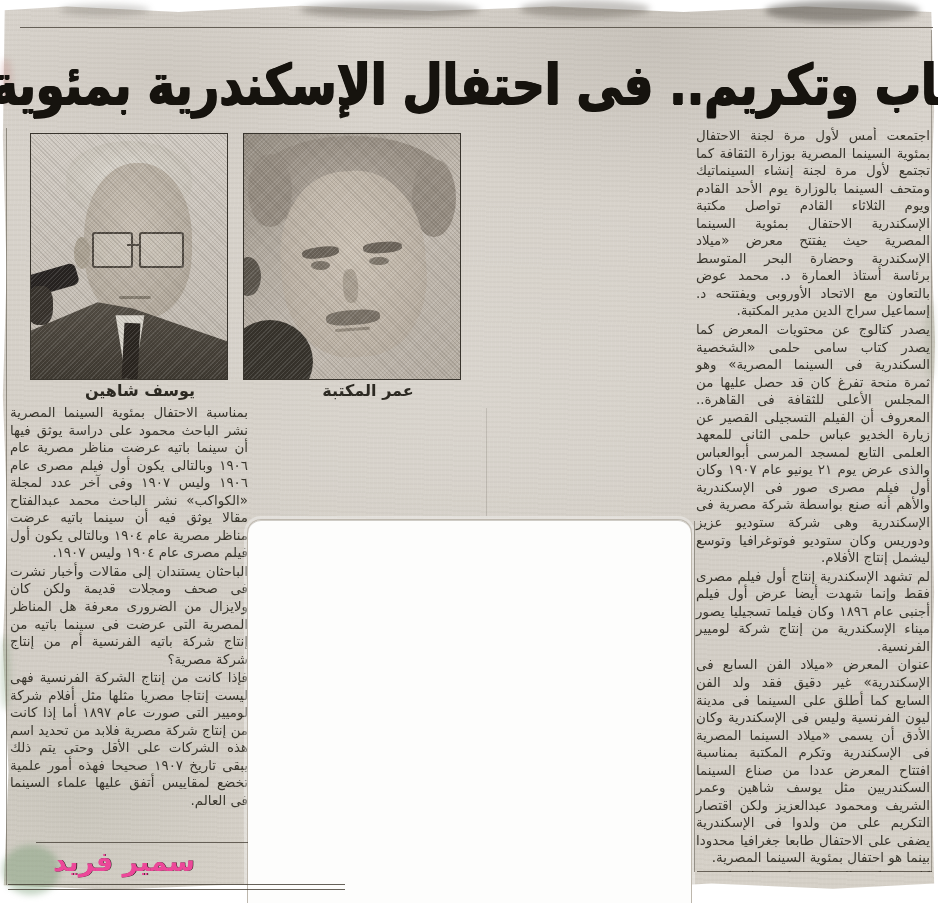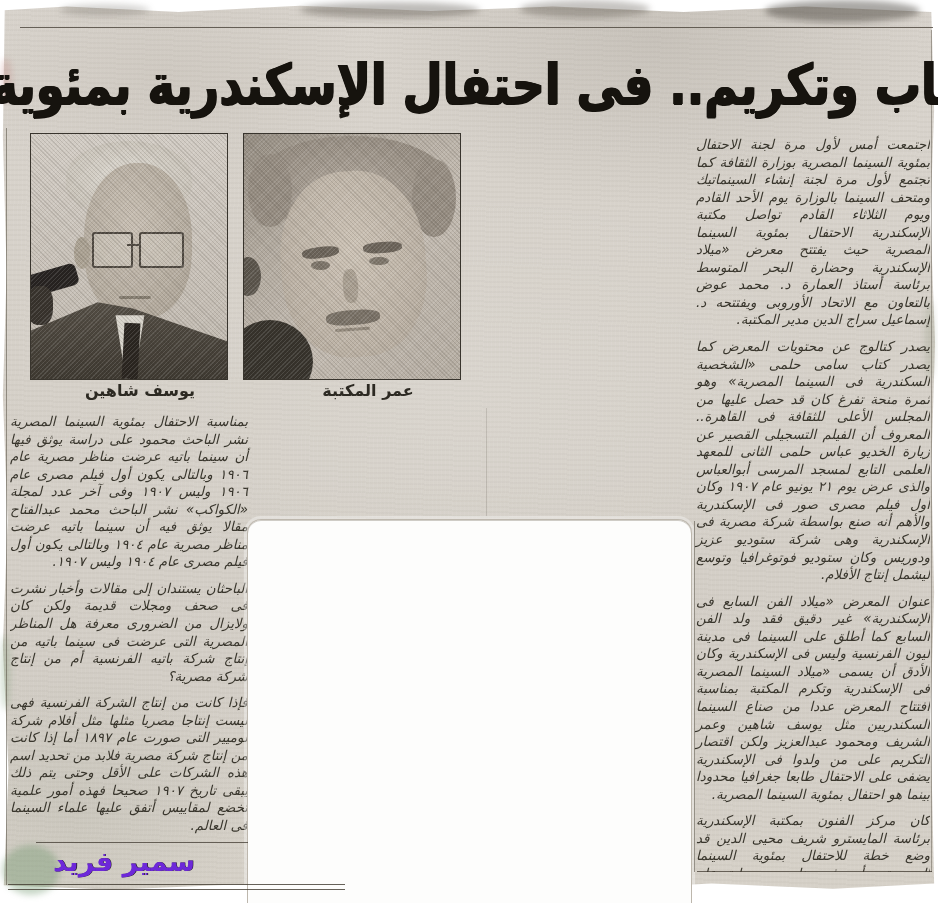--- a/index.html
+++ b/index.html
@@ -46,33 +46,33 @@
   .halftone::after{content:"";position:absolute;inset:0;
     background-image:
       repeating-linear-gradient(45deg, rgba(40,35,28,.13) 0 1px, transparent 1px 3px),
       repeating-linear-gradient(-45deg, rgba(255,255,255,.12) 0 1px, transparent 1px 3px);
     pointer-events:none;}
   .caption{color:#2c2922;font-weight:bold;font-size:16px;text-align:center;}
 
   
   .article{color:#39362d;font-size:13.4px;line-height:17.55px;
     direction:rtl;text-align:justify;text-align-last:right;overflow:hidden;}
-  .article p{margin:9px 0 1px 0;font-style:italic;}
+  .article p{margin:0 0 1px 0;}
   .spacer-l{float:left;}
   .spacer-r{float:right;}
 
   
   .cutout{
     left:247px;top:519px;width:443px;height:384px;background:#fdfdfc;
     border:1px solid #bdb7ad;border-bottom:none;border-radius:14px 14px 0 0;
     box-shadow:0 1px 0 rgba(120,112,98,.35) inset, 0 0 0 3px rgba(255,255,255,.35);
   }
 
   
-  .byline{color:#6d28d9;font-weight:bold;font-size:27px;
+  .byline{color:#ec4899;font-weight:bold;font-size:27px;
     text-shadow:0.6px 0 0 #23201a;}
 </style>
 </head>
 <body>
 
 <div class="abs paper"></div>
 
 <div class="abs smudge" style="left:60px;top:4px;width:90px;height:12px;background:rgba(70,64,54,.22);"></div>
 <div class="abs smudge" style="left:300px;top:2px;width:180px;height:16px;background:rgba(62,56,47,.34);"></div>
 <div class="abs smudge" style="left:520px;top:0;width:130px;height:18px;background:rgba(62,56,47,.30);"></div>
@@ -122,20 +122,21 @@
   <div style="left:42%;top:79%;width:16%;height:3px;background:rgba(110,100,88,.55);border-radius:2px;transform:rotate(-4deg);"></div>
   <div style="left:-8%;top:76%;width:40%;height:34%;background:#36322b;border-radius:50%;"></div>
   <div style="left:-4%;top:50%;width:12%;height:16%;background:#5a544b;border-radius:50%;"></div>
 </div>
 <div class="abs caption" style="left:288px;top:381px;width:160px;">عمر المكتبة</div>
 
 <div class="abs article" style="left:492px;top:127px;width:438px;height:745px;">
   <div class="spacer-l" style="width:204px;height:360px;margin-top:381px;"></div>
   <p>اجتمعت أمس لأول مرة لجنة الاحتفال بمئوية السينما المصرية بوزارة الثقافة كما تجتمع لأول مرة لجنة إنشاء السينماتيك ومتحف السينما بالوزارة يوم الأحد القادم ويوم الثلاثاء القادم تواصل مكتبة الإسكندرية الاحتفال بمئوية السينما المصرية حيث يفتتح معرض «ميلاد الإسكندرية وحضارة البحر المتوسط برئاسة أستاذ العمارة د. محمد عوض بالتعاون مع الاتحاد الأوروبى ويفتتحه د. إسماعيل سراج الدين مدير المكتبة.</p>
   <p>يصدر كتالوج عن محتويات المعرض كما يصدر كتاب سامى حلمى «الشخصية السكندرية فى السينما المصرية» وهو ثمرة منحة تفرغ كان قد حصل عليها من المجلس الأعلى للثقافة فى القاهرة.. المعروف أن الفيلم التسجيلى القصير عن زيارة الخديو عباس حلمى الثانى للمعهد العلمى التابع لمسجد المرسى أبوالعباس والذى عرض يوم ٢١ يونيو عام ١٩٠٧ وكان أول فيلم مصرى صور فى الإسكندرية والأهم أنه صنع بواسطة شركة مصرية فى الإسكندرية وهى شركة ستوديو عزيز ودوريس وكان ستوديو فوتوغرافيا وتوسع ليشمل إنتاج الأفلام.</p>
+  <p>لم تشهد الإسكندرية إنتاج أول فيلم مصرى فقط وإنما شهدت أيضا عرض أول فيلم أجنبى عام ١٨٩٦ وكان فيلما تسجيليا يصور ميناء الإسكندرية من إنتاج شركة لوميير الفرنسية.</p>
   <p>عنوان المعرض «ميلاد الفن السابع فى الإسكندرية» غير دقيق فقد ولد الفن السابع كما أطلق على السينما فى مدينة ليون الفرنسية وليس فى الإسكندرية وكان الأدق أن يسمى «ميلاد السينما المصرية فى الإسكندرية وتكرم المكتبة بمناسبة افتتاح المعرض عددا من صناع السينما السكندريين مثل يوسف شاهين وعمر الشريف ومحمود عبدالعزيز ولكن اقتصار التكريم على من ولدوا فى الإسكندرية يضفى على الاحتفال طابعا جغرافيا محدودا بينما هو احتفال بمئوية السينما المصرية.</p>
   <p>كان مركز الفنون بمكتبة الإسكندرية برئاسة المايسترو شريف محيى الدين قد وضع خطة للاحتفال بمئوية السينما المصرية بدأت فى يناير مع بداية عام المئوية وتنتهى فى ديسمبر وتتضمن هذه الخطة اختيار أهم مائة فيلم مصرى روائى طويل ناطق من ١٩٣٢ إلى ٢٠٠٦ وإصدار كتاب وثائقى نقدى عن هذه الأفلام يشترك فيه عدد كبير من نقاد السينما تحت إشراف الناقد والمؤرخ أحمد الحضرى وهو الذى اكتشف أول فيلم مصرى فى كتاب «تاريخ السينما فى مصر» عام ١٩٨٩ كما تتضمن الخطة اعتبار يوم ٢١ يونيو</p>
 </div>
 
 <div class="abs article" style="left:10px;top:404px;width:470px;height:438px;">
   <div class="spacer-r" style="width:232px;height:330px;margin-top:102px;"></div>
   <p>بمناسبة الاحتفال بمئوية السينما المصرية نشر الباحث محمود على دراسة يوثق فيها أن سينما باتيه عرضت مناظر مصرية عام ١٩٠٦ وبالتالى يكون أول فيلم مصرى عام ١٩٠٦ وليس ١٩٠٧ وفى آخر عدد لمجلة «الكواكب» نشر الباحث محمد عبدالفتاح مقالا يوثق فيه أن سينما باتيه عرضت مناظر مصرية عام ١٩٠٤ وبالتالى يكون أول فيلم مصرى عام ١٩٠٤ وليس ١٩٠٧.</p>
   <p>الباحثان يستندان إلى مقالات وأخبار نشرت فى صحف ومجلات قديمة ولكن كان ولايزال من الضرورى معرفة هل المناظر المصرية التى عرضت فى سينما باتيه من إنتاج شركة باتيه الفرنسية أم من إنتاج شركة مصرية؟</p>
   <p>فإذا كانت من إنتاج الشركة الفرنسية فهى ليست إنتاجا مصريا مثلها مثل أفلام شركة لوميير التى صورت عام ١٨٩٧ أما إذا كانت من إنتاج شركة مصرية فلابد من تحديد اسم هذه الشركات على الأقل وحتى يتم ذلك يبقى تاريخ ١٩٠٧ صحيحا فهذه أمور علمية تخضع لمقاييس أتفق عليها علماء السينما فى العالم.</p>
 </div>

